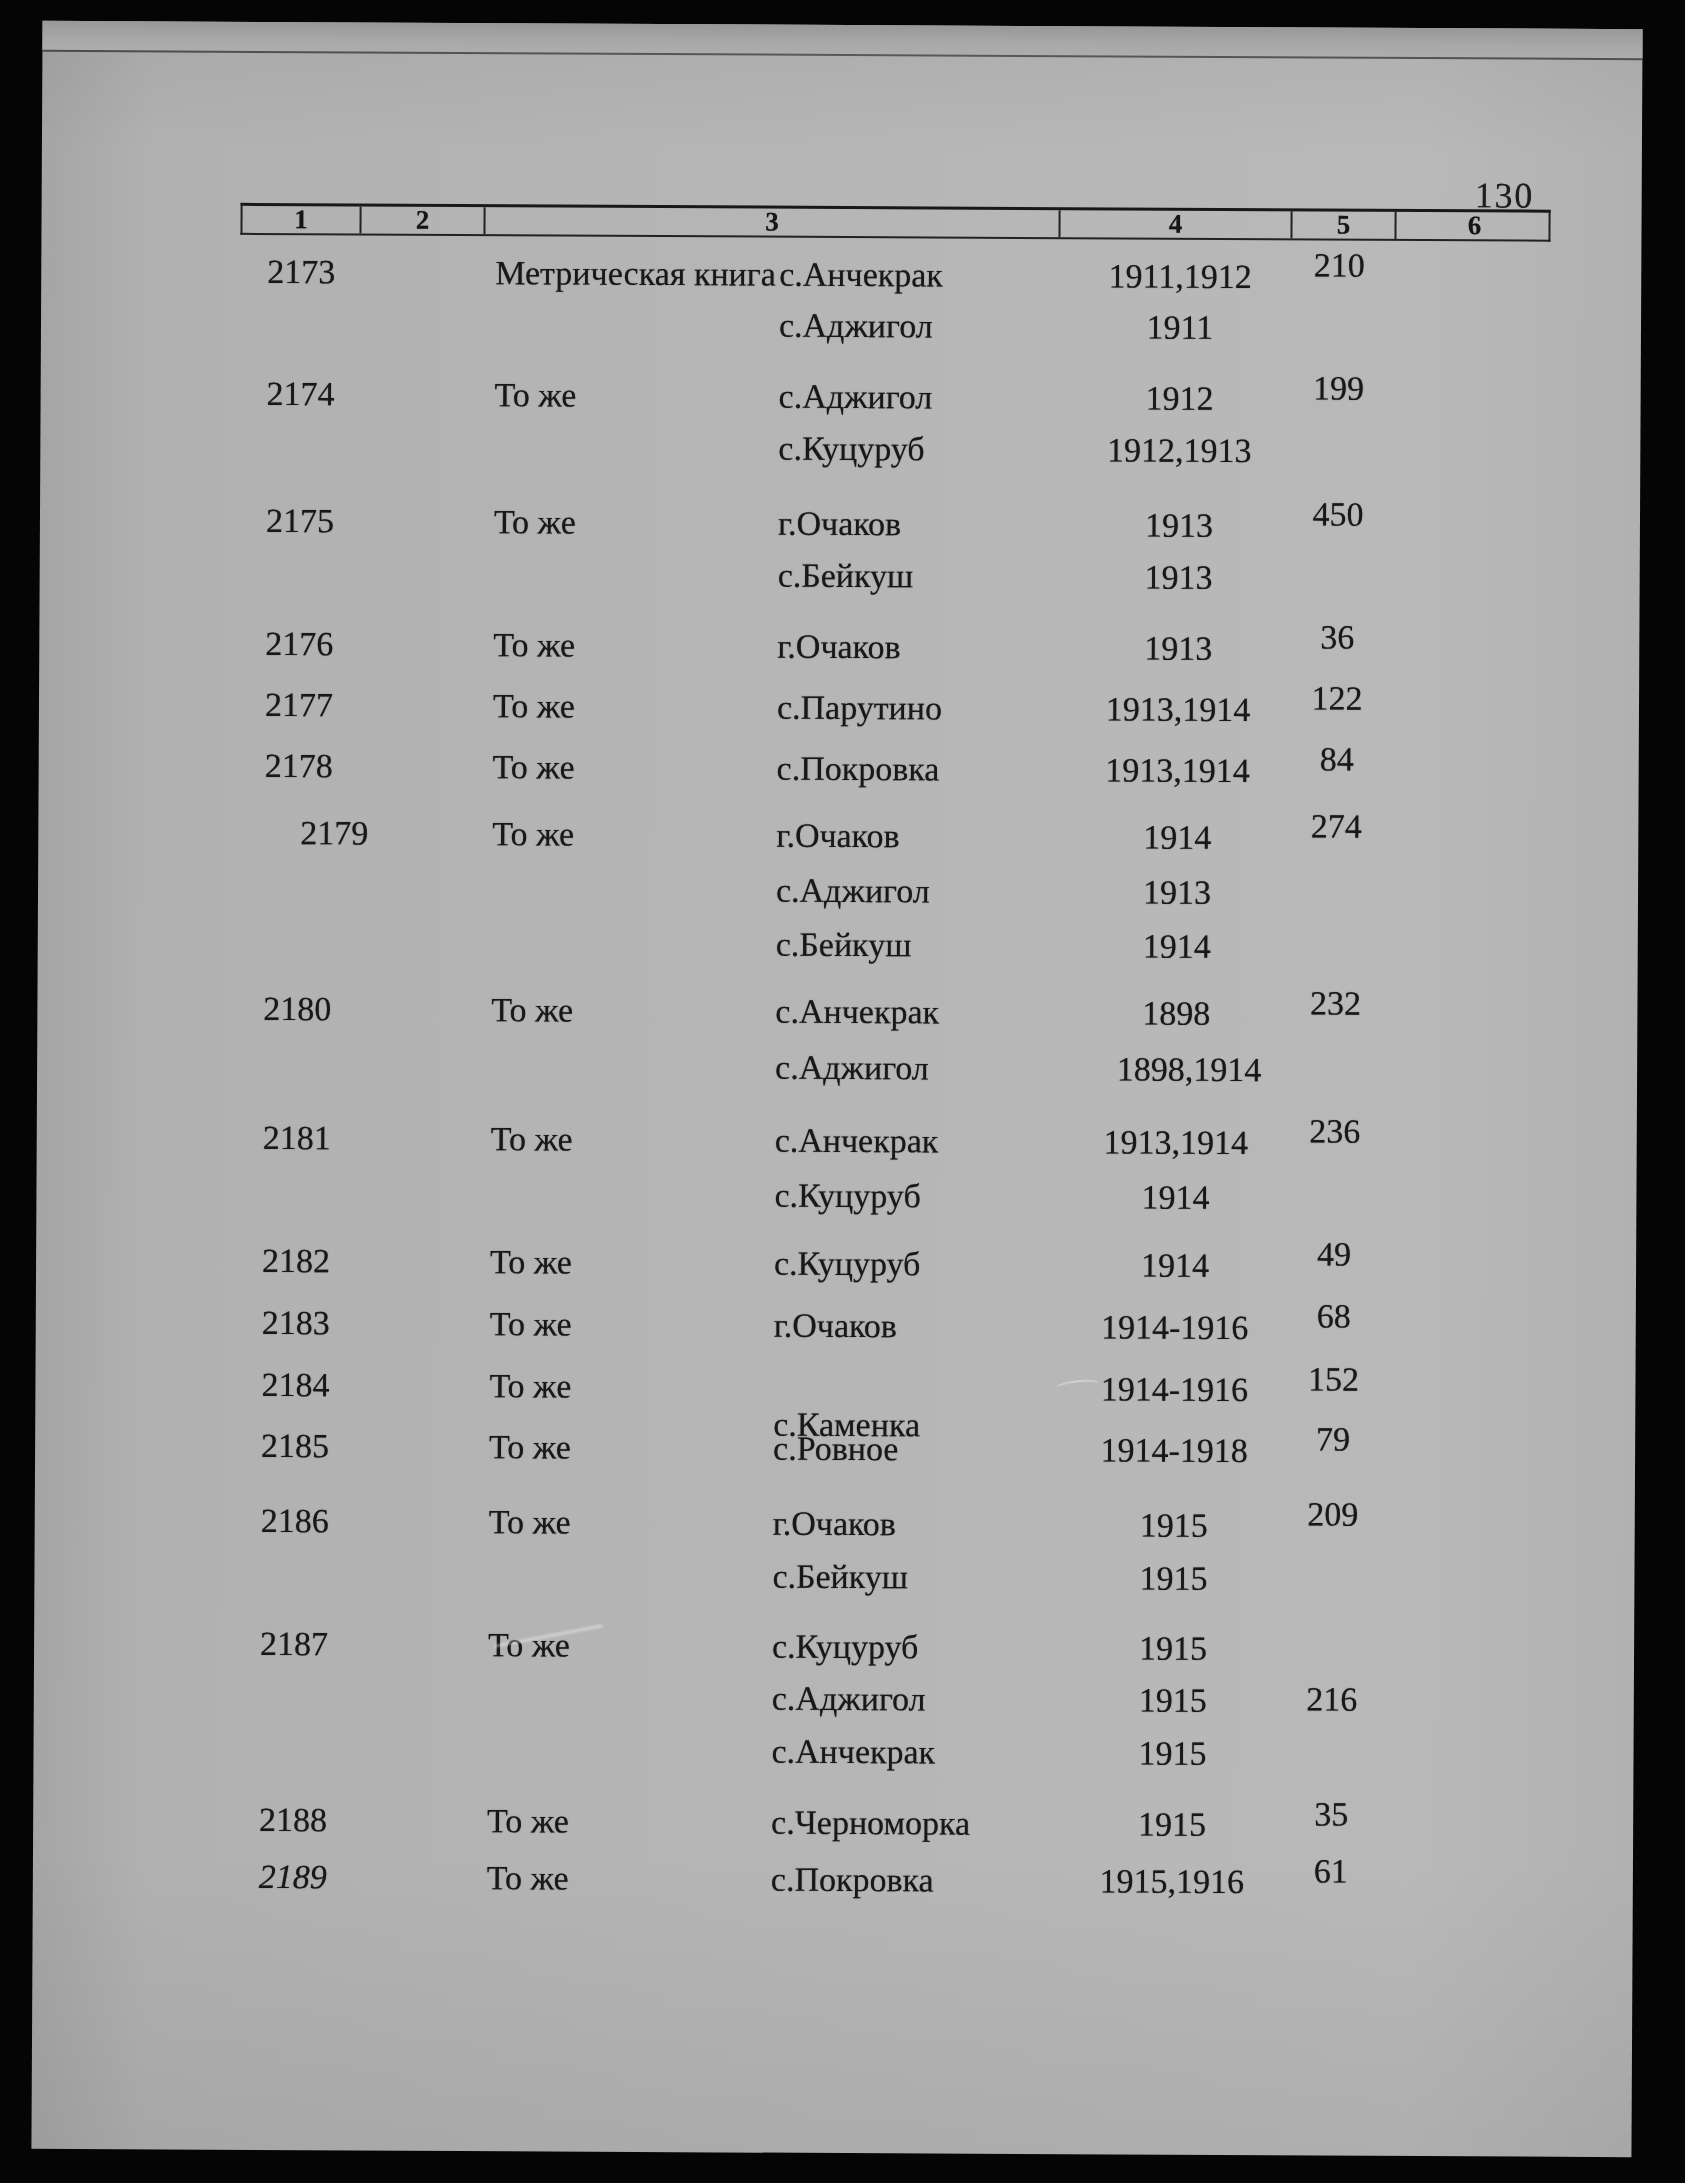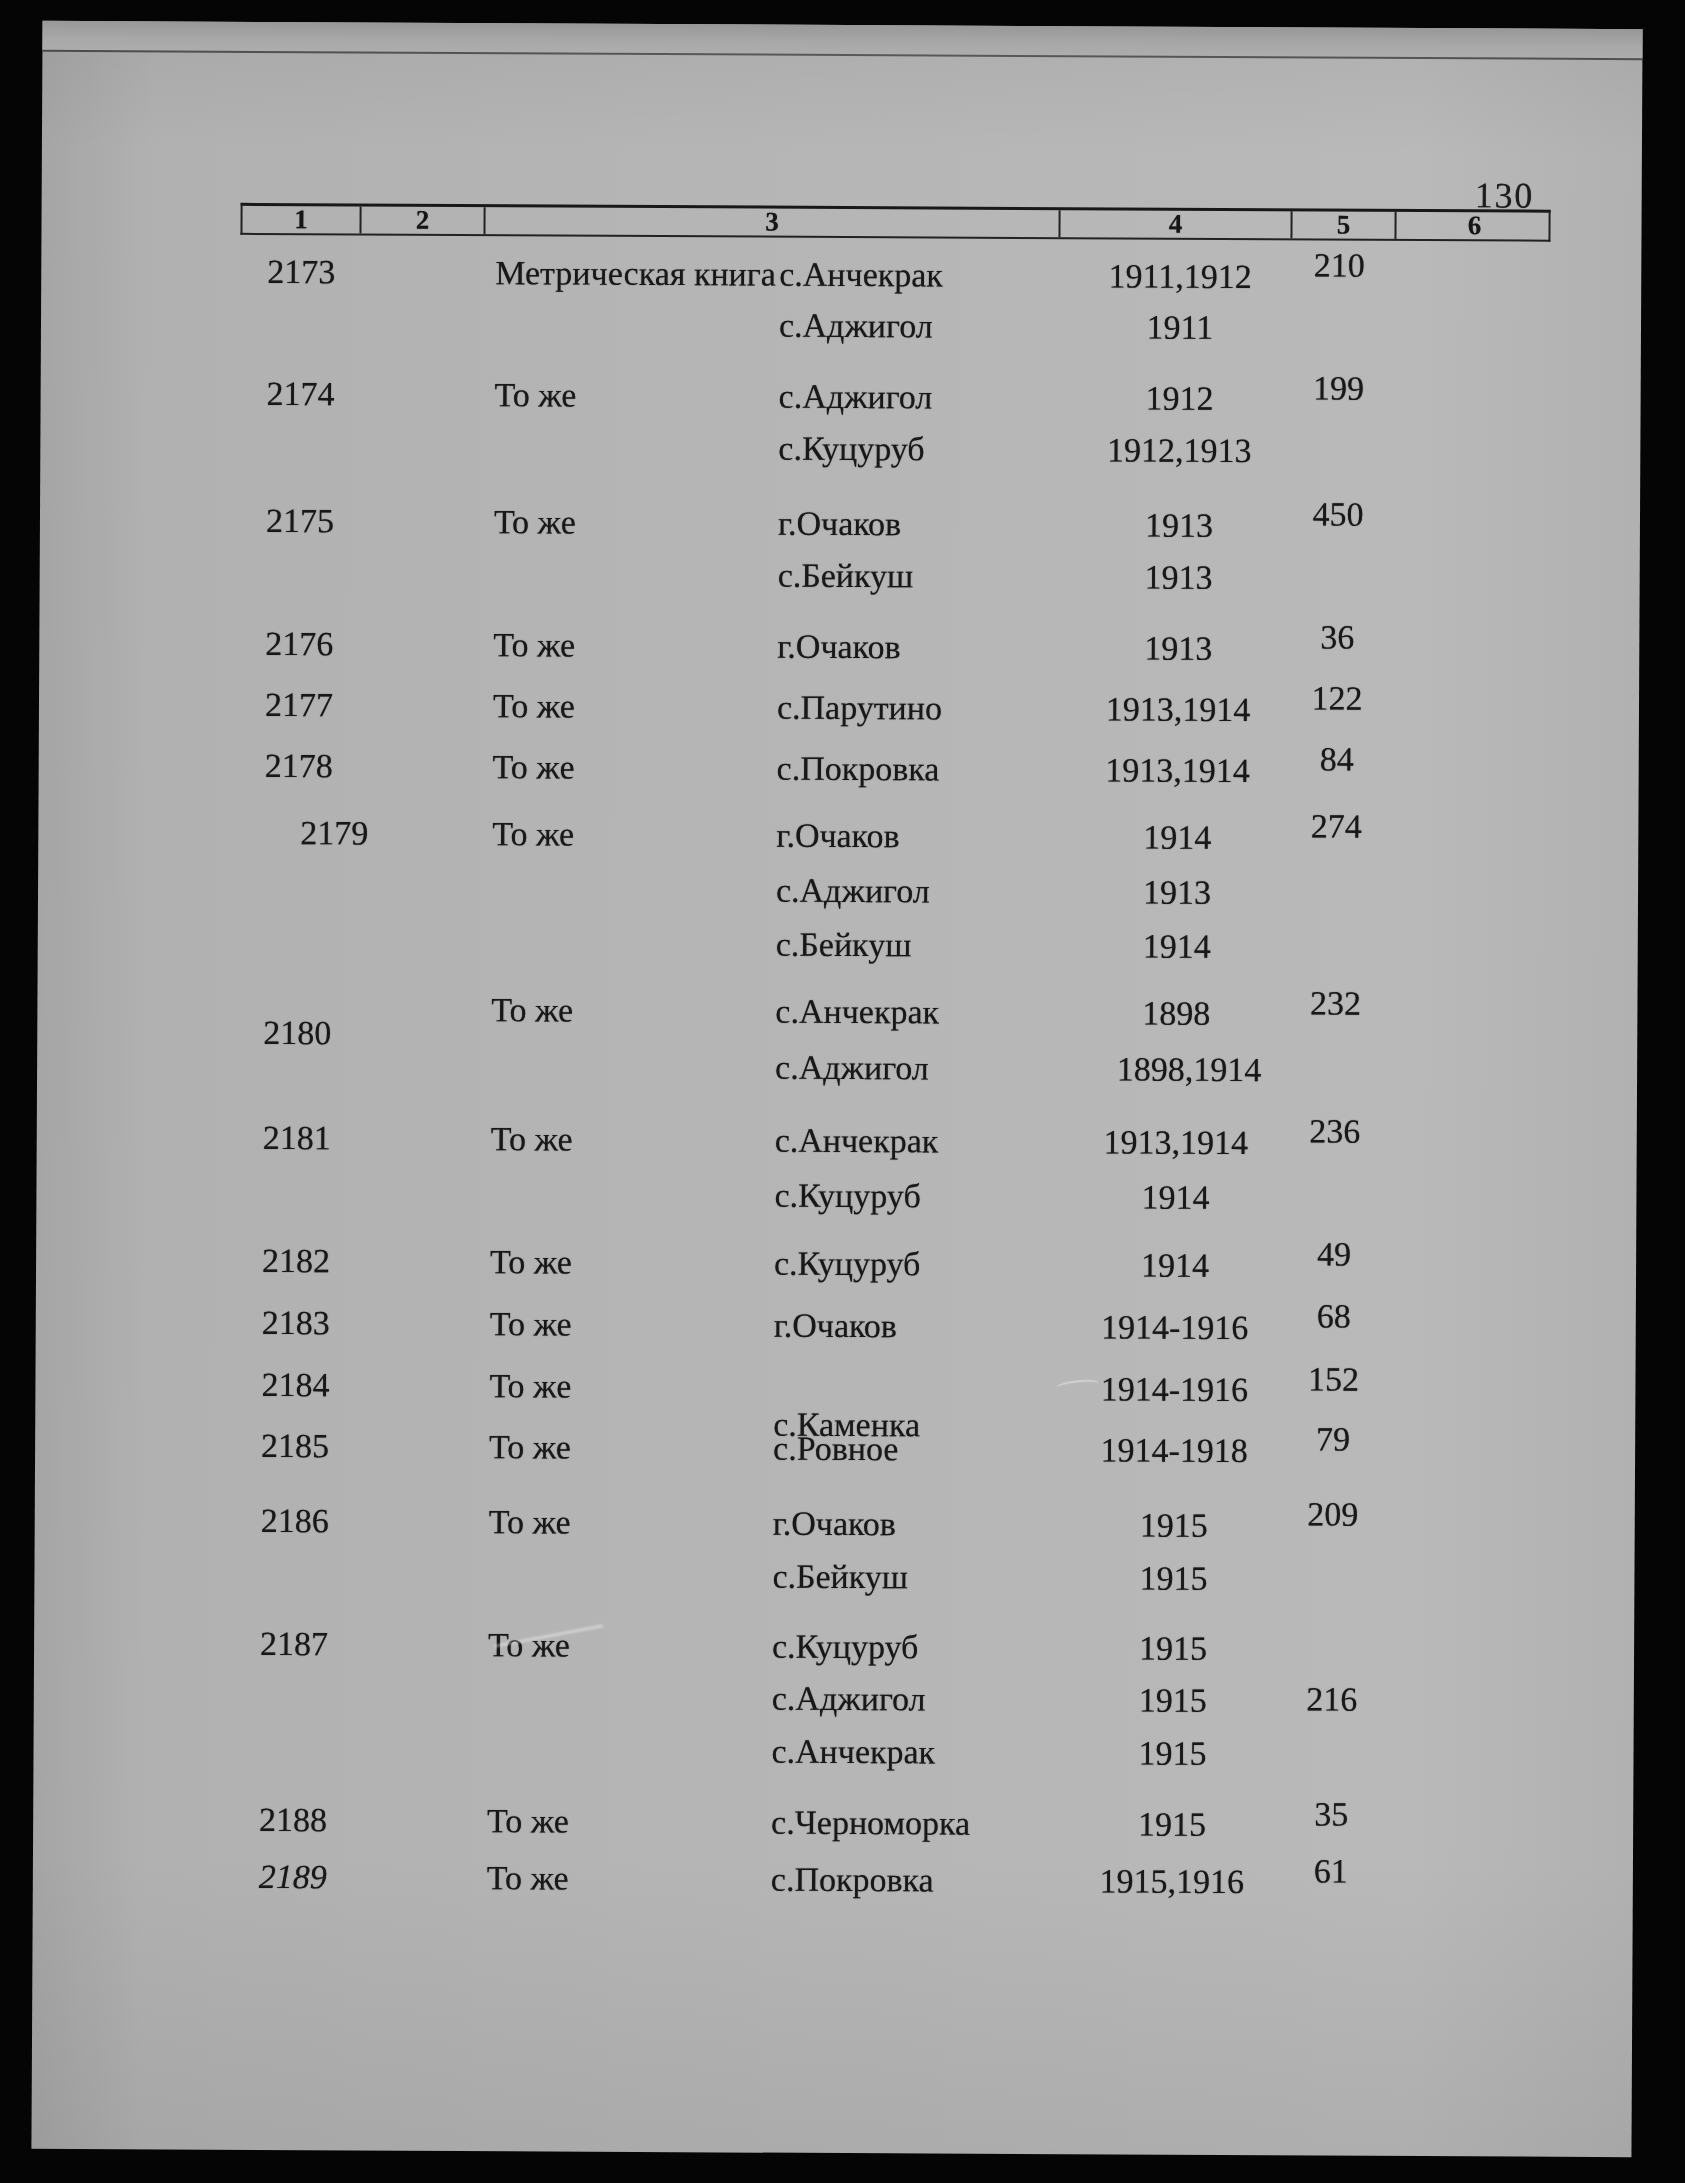--- a/index.html
+++ b/index.html
@@ -156,21 +156,21 @@
       <div class="cell centered" style="left: 1139px; top: 744px;">1913,1914</div>
       <div class="cell centered" style="left: 260px; top: 811px; margin-left: 36px;">2179</div>
       <div class="cell lefty" style="left: 454px; top: 811px;">То же</div>
       <div class="cell centered" style="left: 1298px; top: 799px;">274</div>
       <div class="cell lefty" style="left: 738px; top: 811px;">г.Очаков</div>
       <div class="cell centered" style="left: 1139px; top: 811px;">1914</div>
       <div class="cell lefty" style="left: 738px; top: 866px;">с.Аджигол</div>
       <div class="cell centered" style="left: 1139px; top: 866px;">1913</div>
       <div class="cell lefty" style="left: 738px; top: 920px;">с.Бейкуш</div>
       <div class="cell centered" style="left: 1139px; top: 920px;">1914</div>
-      <div class="cell centered" style="left: 260px; top: 987px; margin-top: 24px;">2180</div>
+      <div class="cell centered" style="left: 260px; top: 987px;">2180</div>
       <div class="cell lefty" style="left: 454px; top: 987px;">То же</div>
       <div class="cell centered" style="left: 1298px; top: 976px;">232</div>
       <div class="cell lefty" style="left: 738px; top: 987px;">с.Анчекрак</div>
       <div class="cell centered" style="left: 1139px; top: 987px;">1898</div>
       <div class="cell lefty" style="left: 738px; top: 1043px;">с.Аджигол</div>
       <div class="cell centered" style="left: 1139px; top: 1043px; margin-left: 13px;">1898,1914</div>
       <div class="cell centered" style="left: 260px; top: 1116px;">2181</div>
       <div class="cell lefty" style="left: 454px; top: 1116px;">То же</div>
       <div class="cell centered" style="left: 1298px; top: 1104px;">236</div>
       <div class="cell lefty" style="left: 738px; top: 1116px;">с.Анчекрак</div>

